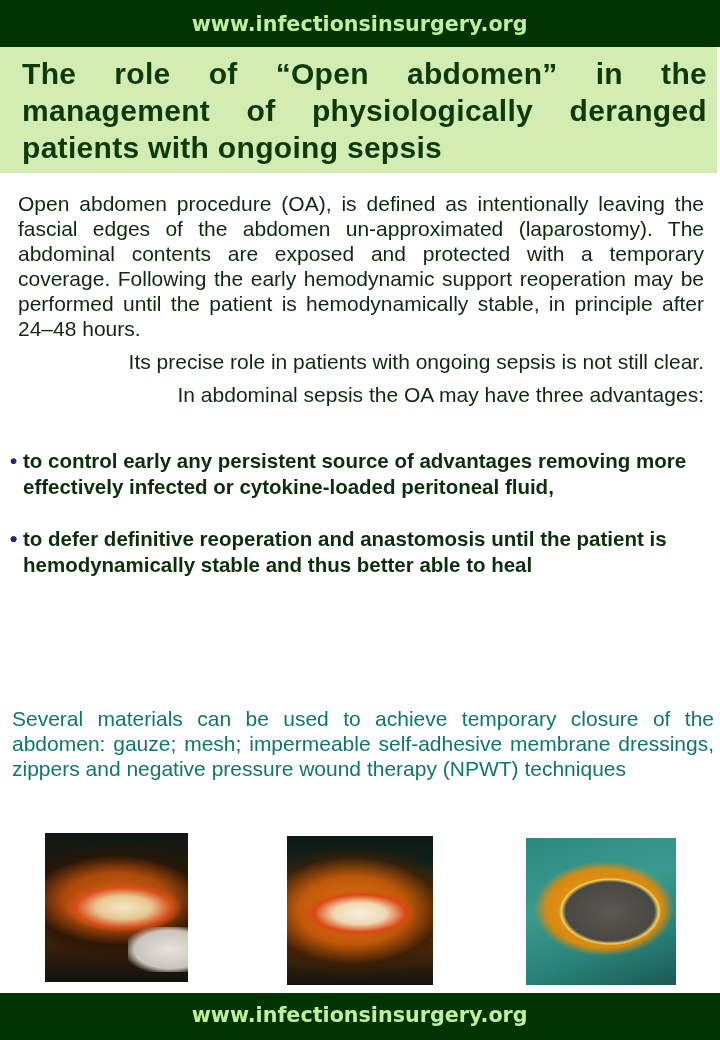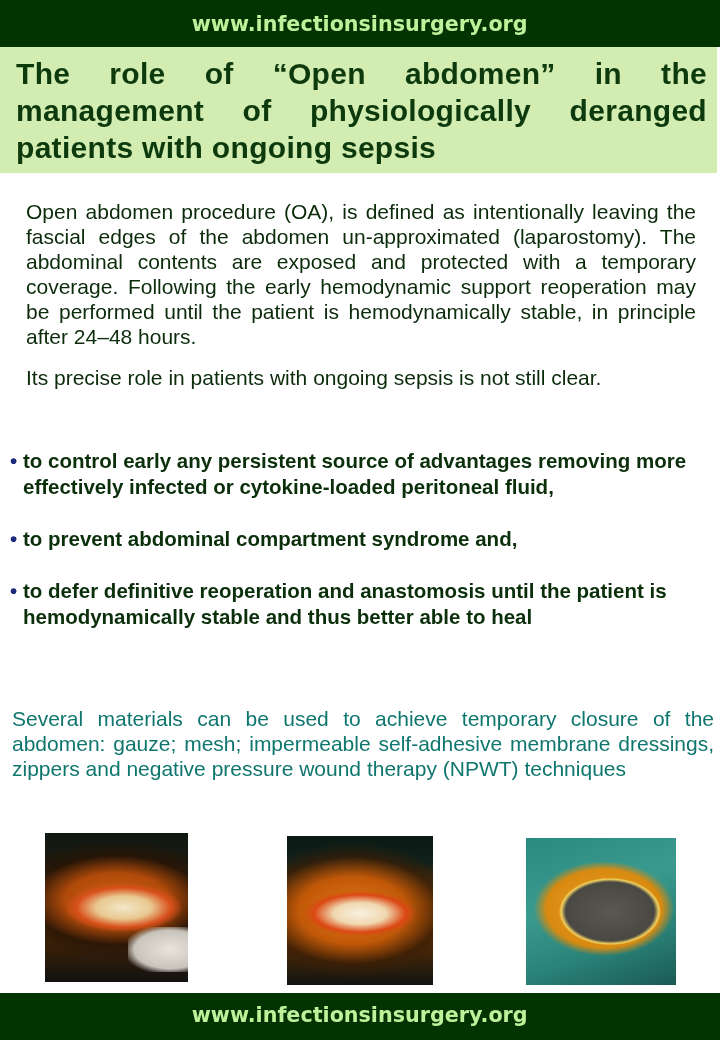--- a/index.html
+++ b/index.html
@@ -22,29 +22,30 @@
       position: absolute; left: 0; top: 47px; width: 717px; height: 126px;
       background: #d2ecb2;
       padding: 8px 10px 0 16px;
     }
     .title-band h1 {
       font-family: "Liberation Sans", sans-serif; font-weight: bold;
       font-size: 30px; line-height: 37px; color: #0d3a0d;
       text-align: justify;
       text-align-last: left;
       letter-spacing: 0.3px;
+      margin-left: 6px;
     }
 
     .body-text {
       position: absolute; left: 10px; top: 183px; width: 702px;
       font-size: 21px; line-height: 25px; color: #0b2b0b;
       text-align: justify;
     }
-    .body-text p { margin: 16px; }
-    .body-text .left { text-align: left; }
+    .body-text p { margin: 8px; }
+    .body-text .left { text-align: right; }
 
     .bullets {
       position: absolute; left: 10px; top: 448px; width: 705px;
       list-style: none;
     }
     .bullets li {
       position: relative; padding-left: 13px;
       font-weight: bold; font-size: 20.5px; line-height: 26px; color: #0b2f0b;
       margin-bottom: 26px;
     }
@@ -98,30 +99,30 @@
   <span>www.infectionsinsurgery.org</span>
 </header>
 
 <section class="title-band">
   <h1>The role of “Open abdomen” in the management of physiologically deranged patients with ongoing sepsis</h1>
 </section>
 
 <section class="body-text">
   <p>Open abdomen procedure (OA), is defined as intentionally leaving the fascial edges of the abdomen un-approximated (laparostomy). The abdominal contents are exposed and protected with a temporary coverage. Following the early hemodynamic support reoperation may be performed until the patient is hemodynamically stable, in principle after 24–48 hours.</p>
   <p class="left">Its precise role in patients with ongoing sepsis is not still clear.</p>
+  <p class="left">In abdominal sepsis the OA may have three advantages:</p>
 </section>
 
 <ul class="bullets">
   <li>
     <span class="bullet-dot">•</span>
     <span>to control early any persistent source of advantages removing more effectively infected or cytokine-loaded peritoneal fluid,</span>
   </li>
   <li>
     <span class="bullet-dot">•</span>
-    <span>to prevent abdominal compartment syndrome and,</span>
   </li>
   <li>
     <span class="bullet-dot">•</span>
     <span>to defer definitive reoperation and anastomosis until the patient is hemodynamically stable and thus better able to heal</span>
   </li>
 </ul>
 
 <p class="closing-text">Several materials can be used to achieve temporary closure of the abdomen: gauze; mesh; impermeable self-adhesive membrane dressings, zippers and negative pressure wound therapy (NPWT) techniques</p>
 
 <div class="photo photo-1" aria-label="open-abdomen-photo-1">

